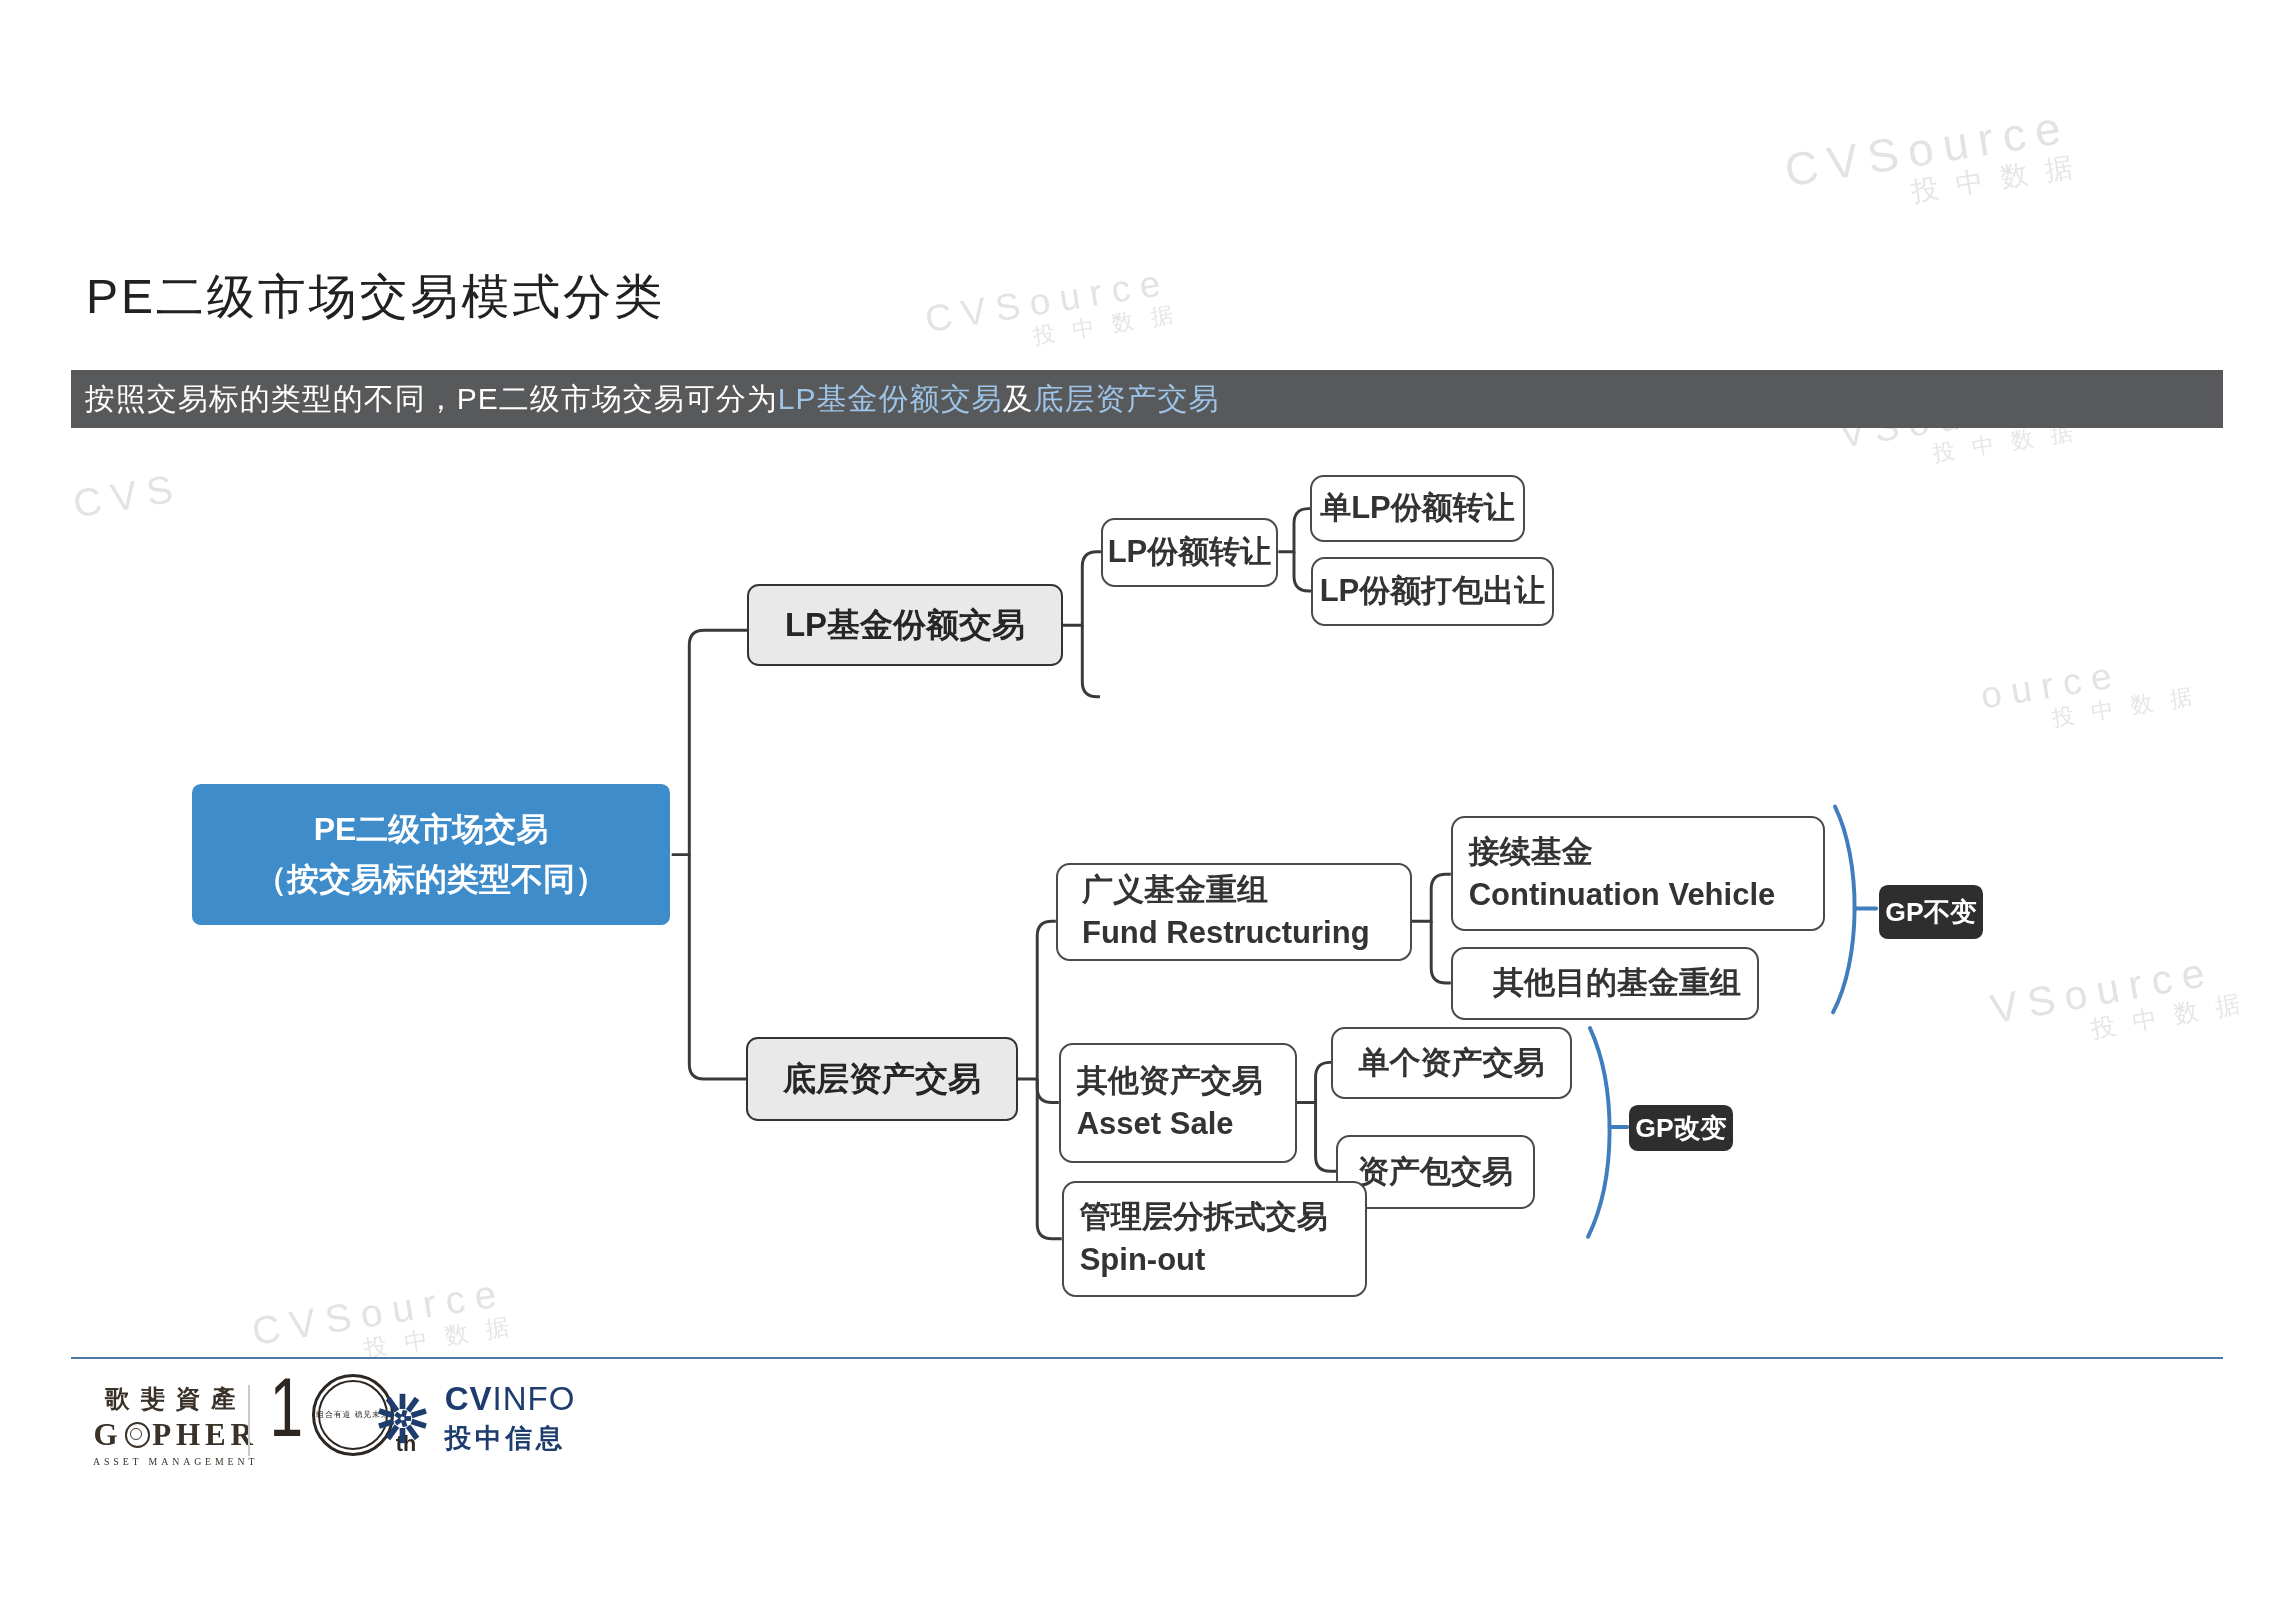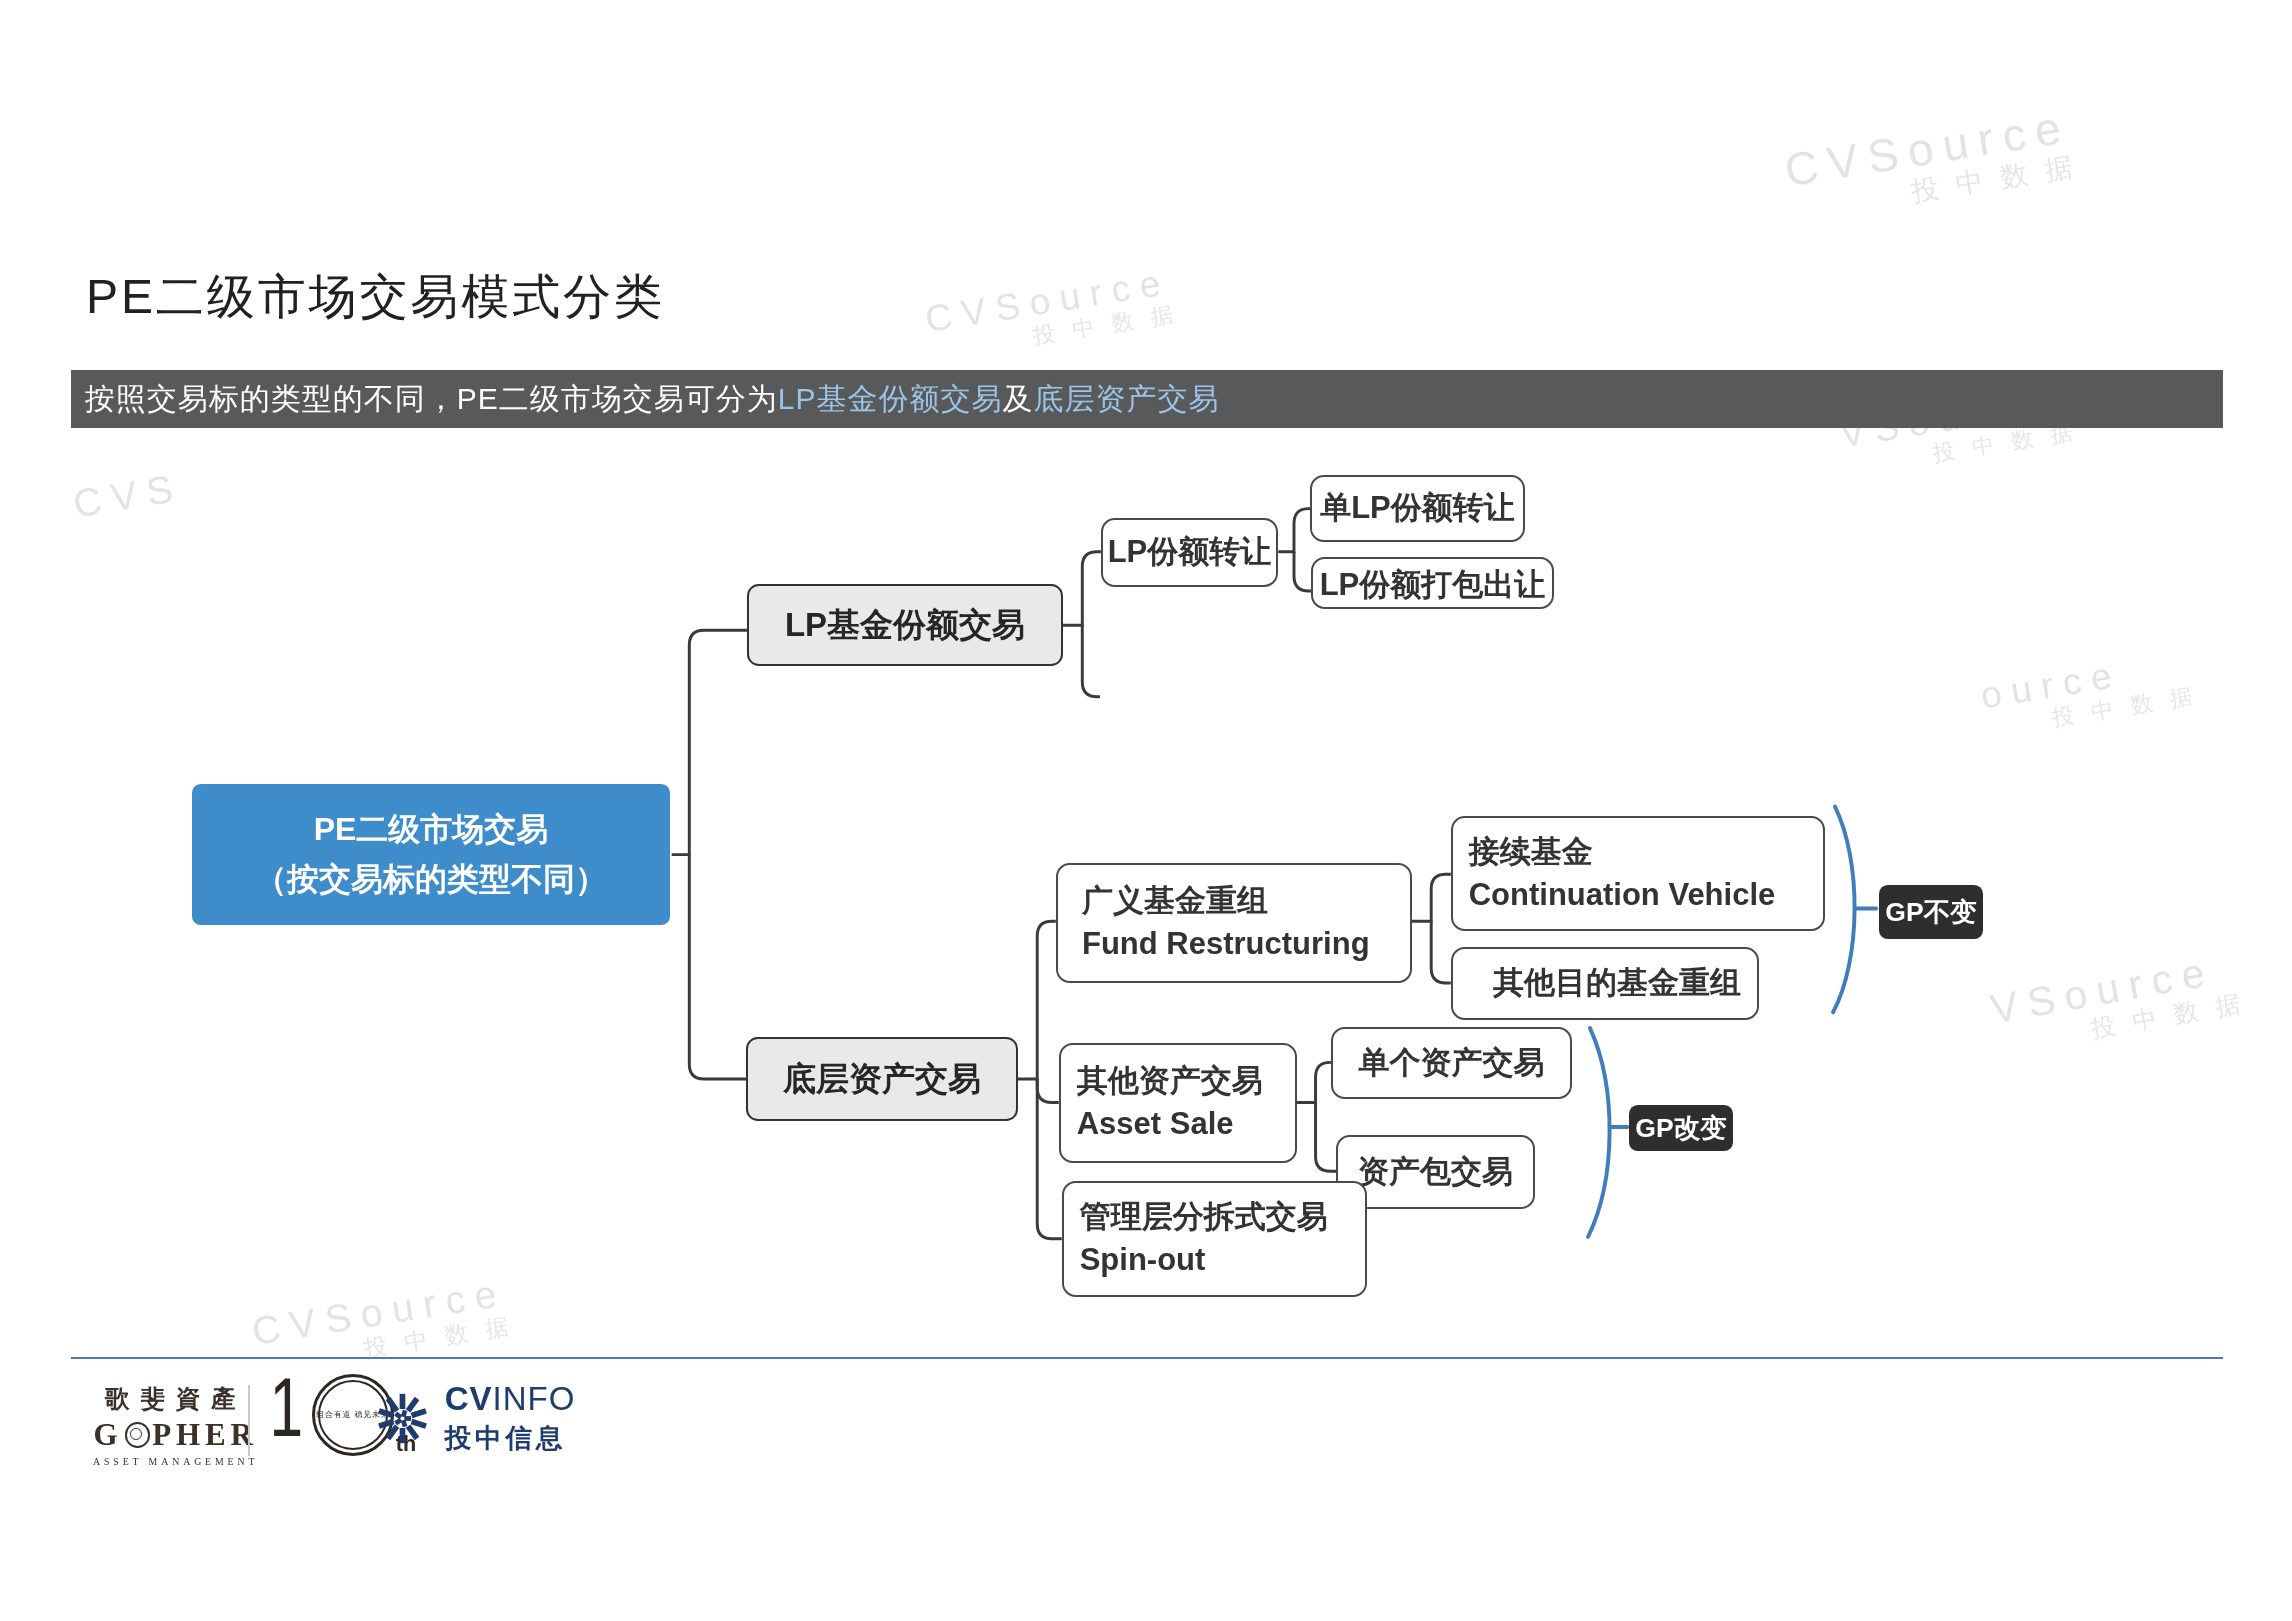--- a/index.html
+++ b/index.html
@@ -128,24 +128,24 @@
   <div class="node node-branch" style="left:746px;top:1037px;width:272px;height:84px;">
     <span>底层资产交易</span>
   </div>
 
   <div class="node node-leaf leaf-center" style="left:1101px;top:518px;width:177px;height:69px;">
     <span>LP份额转让</span>
   </div>
   <div class="node node-leaf leaf-center" style="left:1310px;top:475px;width:215px;height:67px;">
     <span>单LP份额转让</span>
   </div>
-  <div class="node node-leaf leaf-center" style="left:1311px;top:557px;width:243px;height:52px;justify-content:flex-end;">
+  <div class="node node-leaf leaf-center" style="left:1311px;top:557px;width:243px;height:69px;">
     <span>LP份额打包出让</span>
   </div>
-  <div class="node node-leaf leaf-left" style="left:1056px;top:863px;width:356px;height:120px;padding-left:24px;">
+  <div class="node node-leaf leaf-left" style="left:1056px;top:863px;width:356px;height:98px;padding-left:24px;">
     <span>广义基金重组</span>
     <span>Fund Restructuring</span>
   </div>
   <div class="node node-leaf leaf-left" style="left:1451px;top:816px;width:374px;height:115px;">
     <span>接续基金</span>
     <span>Continuation Vehicle</span>
   </div>
   <div class="node node-leaf leaf-center" style="left:1451px;top:947px;width:308px;height:73px;padding-left:24px;">
     <span>其他目的基金重组</span>
   </div>

